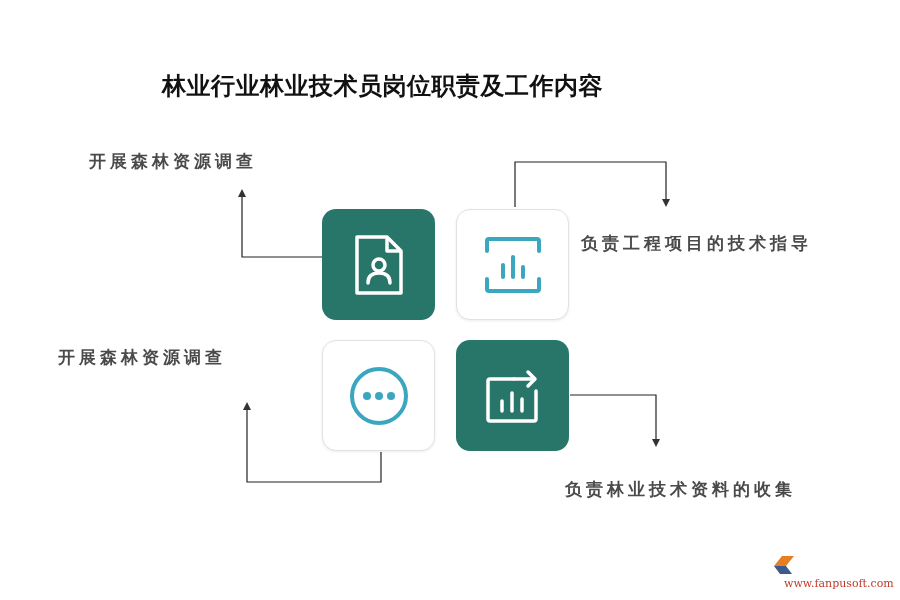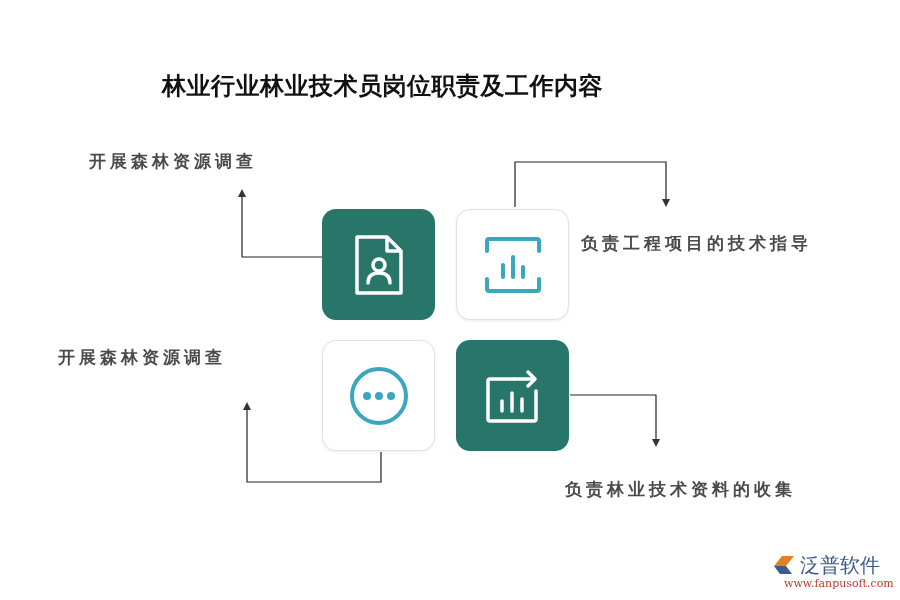--- a/index.html
+++ b/index.html
@@ -94,15 +94,14 @@
     <line x1="28" y1="26" x2="28" y2="44" stroke="#fff" stroke-width="3.5" stroke-linecap="round"></line>
     <line x1="38" y1="32" x2="38" y2="44" stroke="#fff" stroke-width="3.5" stroke-linecap="round"></line>
   </svg>
 </div>
 
 <div class="logo">
   <svg width="28" height="24" viewBox="0 0 28 24" style="position:absolute;left:2px;top:0;">
     <path d="M4,14 L12,4 L24,4 L16,14 Z" fill="#e67e22"></path>
     <path d="M4,14 L10,22 L22,22 L16,14 Z" fill="#3d5a8a"></path>
   </svg>
-  <span class="logo-cn">泛普软件</span>
   <span class="logo-url">www.fanpusoft.com</span>
 </div>
 
 </body></html>

